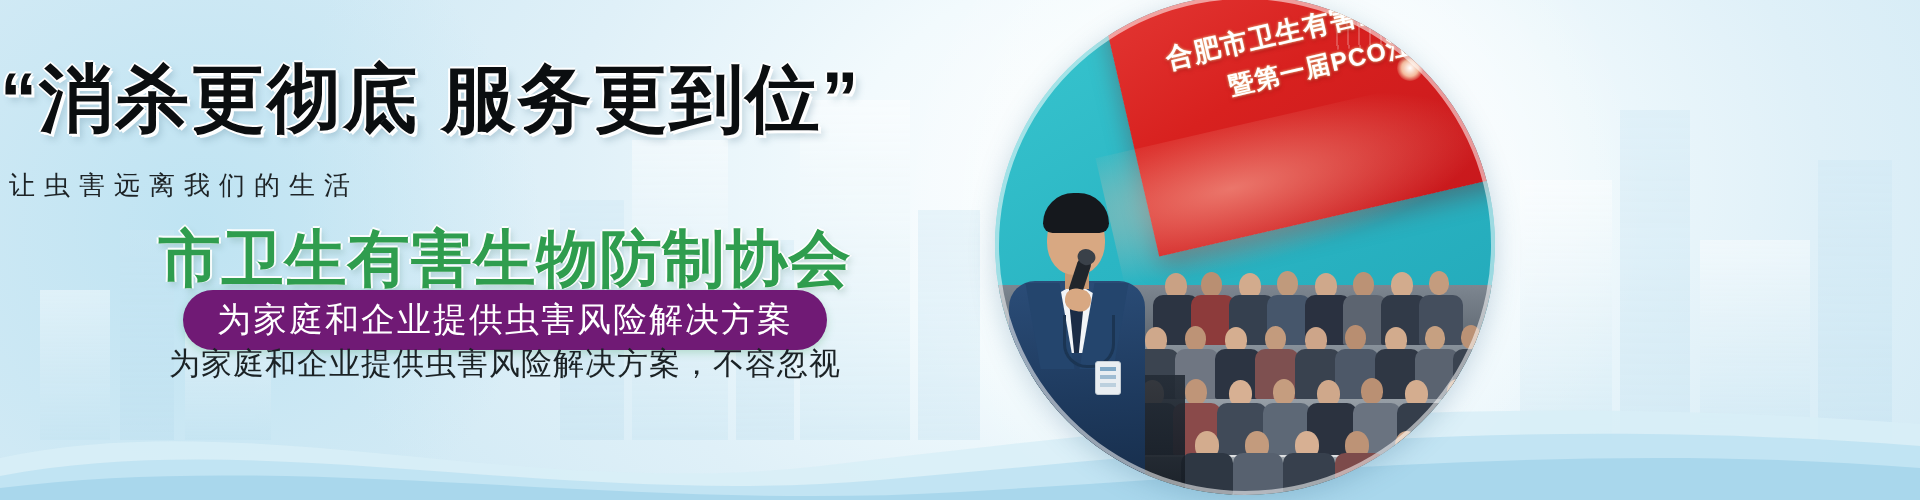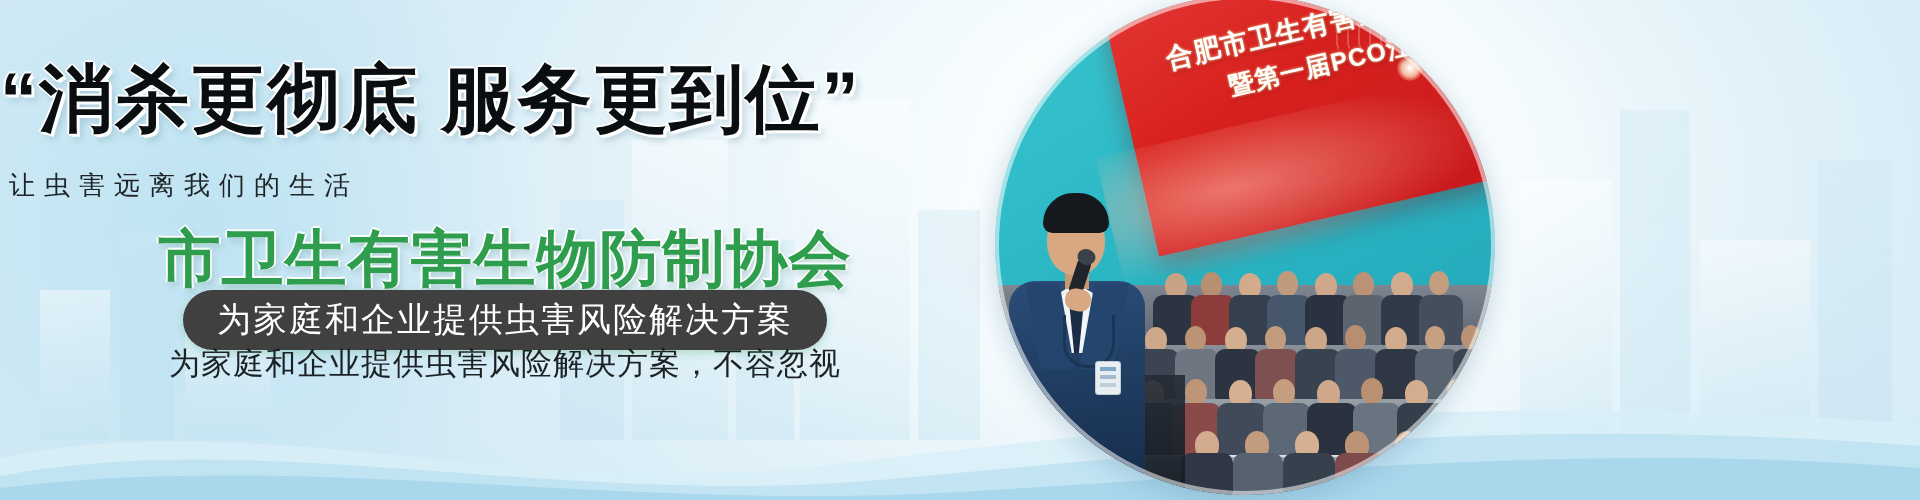--- a/index.html
+++ b/index.html
@@ -56,21 +56,21 @@
     text-align:center;
     font-size:62px;line-height:1;font-weight:700;letter-spacing:1px;
     color:#2f9d4e;
     text-shadow:2px 0 0 rgba(255,255,255,.9),-2px 0 0 rgba(255,255,255,.9),
                 0 -2px 0 rgba(255,255,255,.9),3px 4px 6px rgba(80,130,110,.25);
     white-space:nowrap;
   }
   .pill-wrap{position:absolute;left:0;top:290px;width:1010px;text-align:center;}
   .pill{
     display:inline-block;
-    background:#404040;color:#ffffff;
+    background:#701a75;color:#ffffff;
     border-radius:34px;
     padding:10px 34px 12px 34px;
     font-size:34px;line-height:1.12;font-weight:500;letter-spacing:2px;
     box-shadow:0 3px 8px rgba(47,157,78,.25);
     white-space:nowrap;
   }
   .footline{
     position:absolute;left:0;top:348px;width:1010px;
     text-align:center;
     font-size:31px;line-height:1;font-weight:500;letter-spacing:1px;

